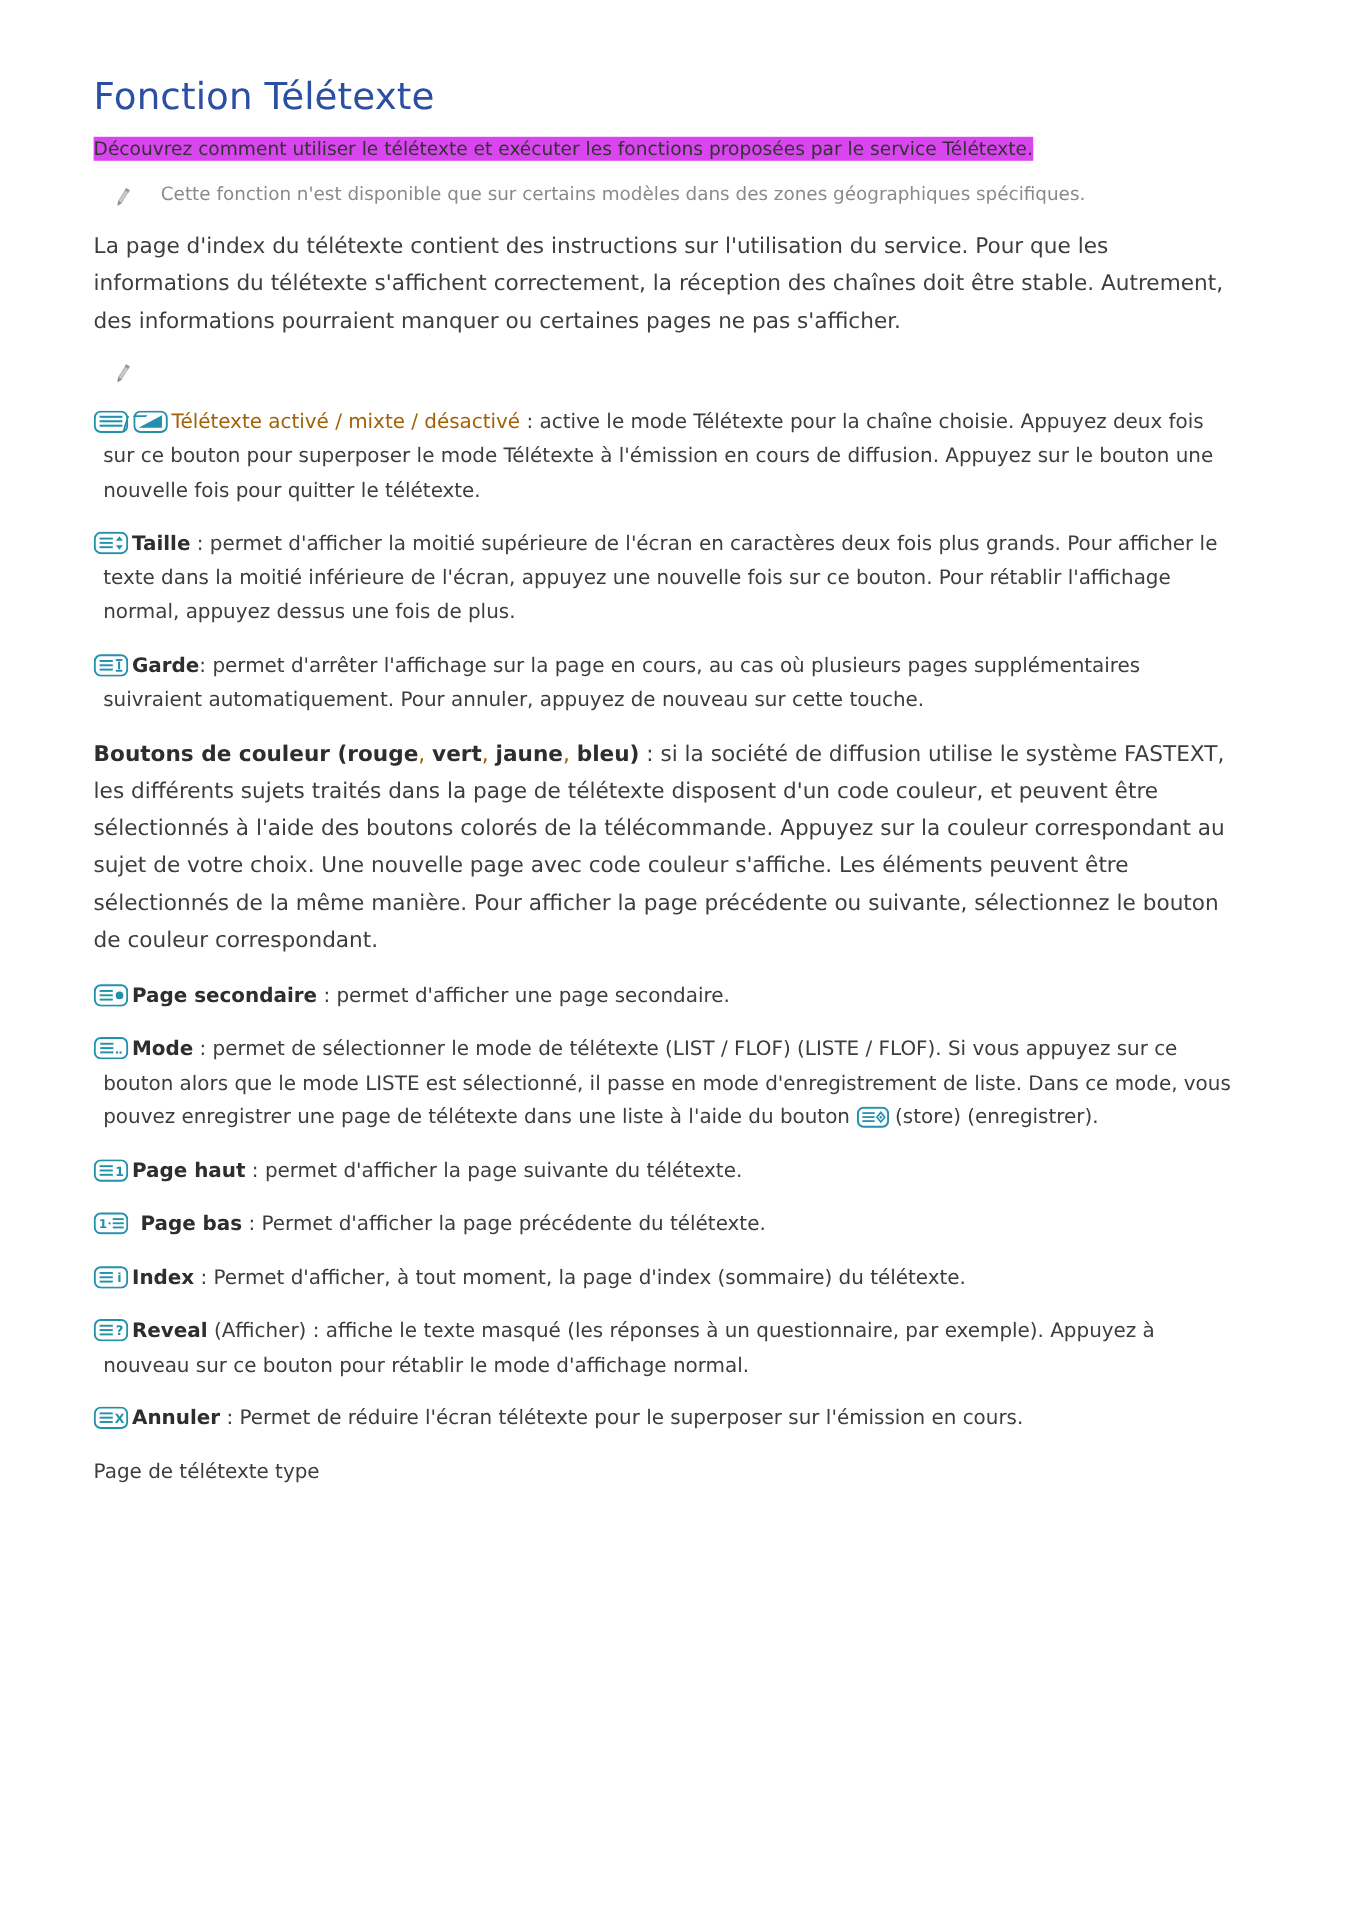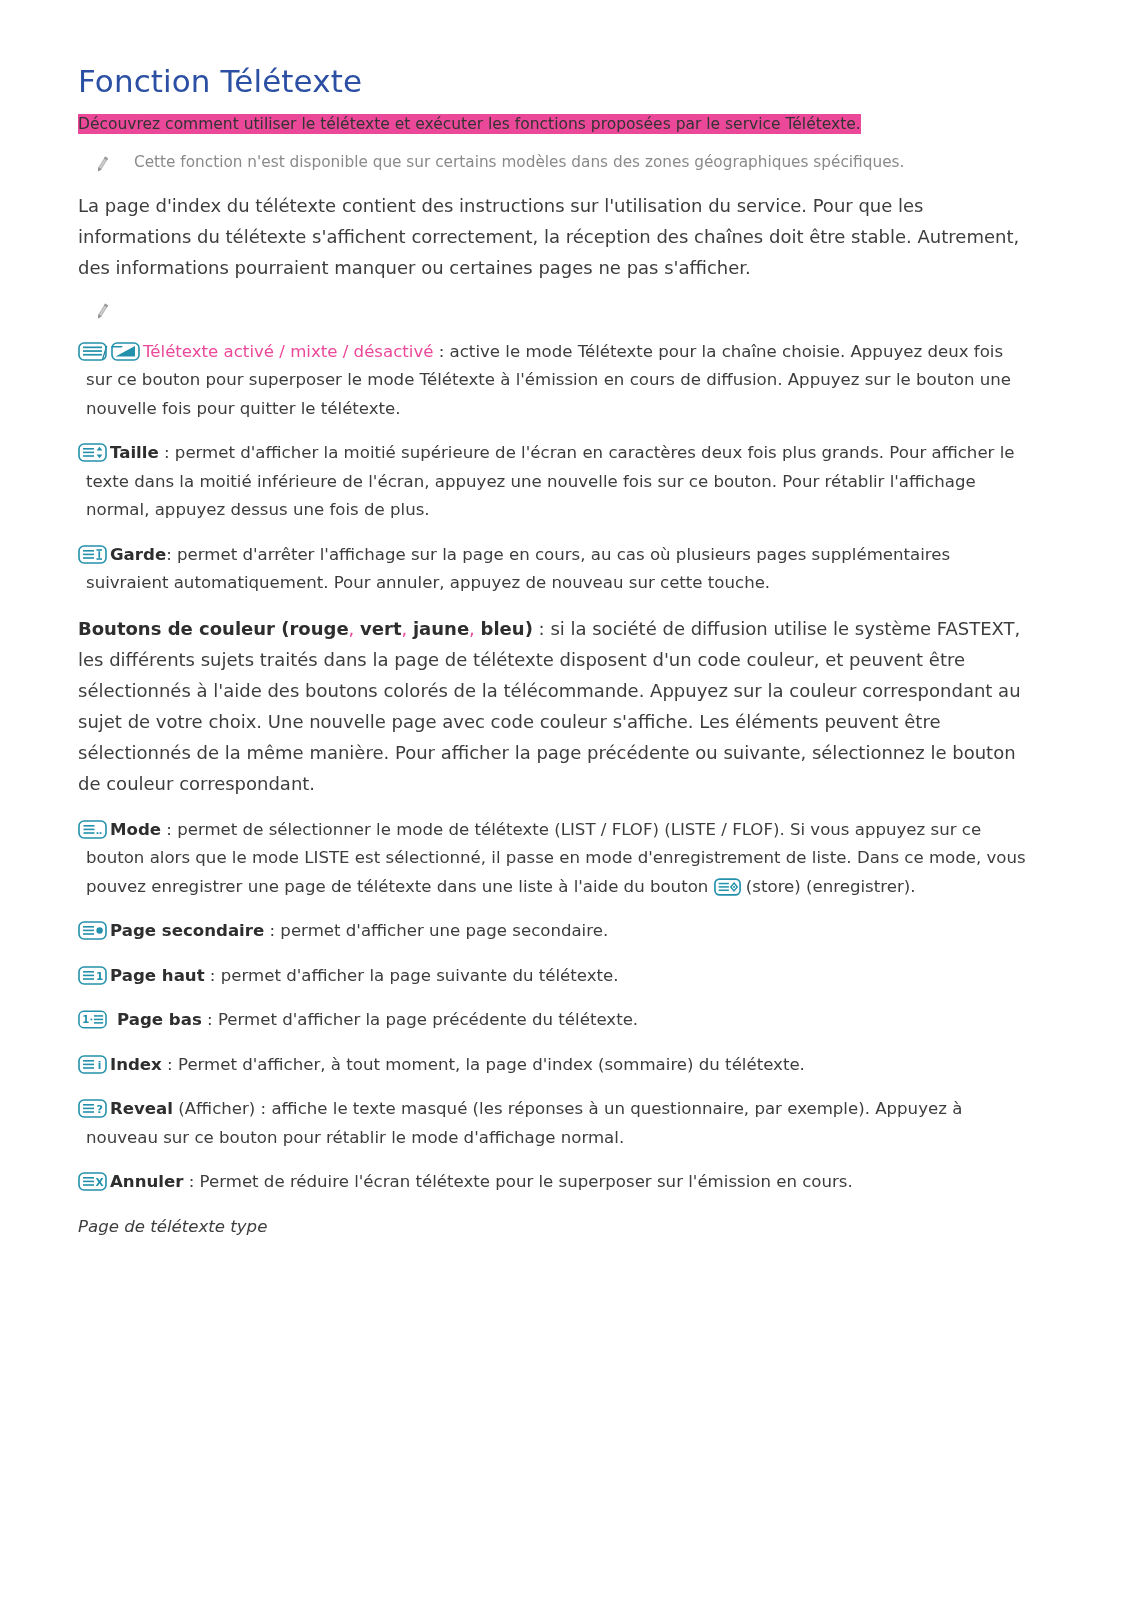--- a/index.html
+++ b/index.html
@@ -29,21 +29,21 @@
     color: #2b4fa2;
     margin: 0 0 10px 0;
     letter-spacing: 0.1px;
     line-height: 1.25;
   }
   .subtitle-wrap {
     margin: 0 0 14px 0;
   }
   .subtitle {
     display: inline;
-    background: #ec4899;
+    background: #d946ef;
     font-size: 15.5px;
     color: #333333;
     line-height: 1.7;
     padding: 1px 0;
     box-decoration-break: clone;
     -webkit-box-decoration-break: clone;
   }
   .note {
     display: flex;
     align-items: flex-end;
@@ -72,27 +72,26 @@
   p.item {
     font-size: 16.6px;
     line-height: 1.72;
     color: #3d3d3d;
     margin: 0 0 16px 0;
     padding-left: 8px;
     text-indent: -8px;
   }
   p.item.first-block { margin-top: 4px; }
   .kw { font-weight: 700; color: #2e2e2e; }
-  .kw-reg { font-weight: 400; color: #ec4899; }
+  .kw-reg { font-weight: 400; color: #a16207; }
   .last-line {
     font-size: 16.6px;
     line-height: 1.72;
     color: #3d3d3d;
     margin: 0;
-    font-style: italic;
   }
   
   .btn-ico {
     display: inline-block;
     vertical-align: -4px;
     width: 29px;
     height: 19px;
     margin-right: 3px;
     position: relative;
   }
@@ -199,48 +198,48 @@
   </p>
 
   <p class="body">
     <span class="kw">Boutons de couleur (</span><span class="kw">rouge</span><span class="kw-reg">, </span><span class="kw">vert</span><span class="kw-reg">, </span><span class="kw">jaune</span><span class="kw-reg">, </span><span class="kw">bleu</span><span class="kw">)</span><span> : si la société de diffusion utilise le système FASTEXT, les différents sujets traités dans la page de télétexte disposent d'un code couleur, et peuvent être sélectionnés à l'aide des boutons colorés de la télécommande. Appuyez sur la couleur correspondant au sujet de votre choix. Une nouvelle page avec code couleur s'affiche. Les éléments peuvent être sélectionnés de la même manière. Pour afficher la page précédente ou suivante, sélectionnez le bouton de couleur correspondant.</span>
   </p>
 
   <p class="item">
     <span class="btn-ico">
       <svg viewBox="0 0 29 19" xmlns="http://www.w3.org/2000/svg">
         <rect x="1" y="1" width="27" height="17" rx="5" ry="5" fill="none" stroke="#2391ac" stroke-width="1.6"></rect>
+        <rect x="5" y="5" width="11" height="1.6" fill="#2391ac"></rect>
+        <rect x="5" y="8.6" width="11" height="1.6" fill="#2391ac"></rect>
+        <rect x="5" y="12.2" width="11" height="1.6" fill="#2391ac"></rect>
+        <circle cx="21.6" cy="9.5" r="3.2" fill="#2391ac"></circle>
+      </svg>
+    </span><span class="kw">Page secondaire</span><span> : permet d'afficher une page secondaire.</span>
+  </p>
+
+  <p class="item">
+    <span class="btn-ico">
+      <svg viewBox="0 0 29 19" xmlns="http://www.w3.org/2000/svg">
+        <rect x="1" y="1" width="27" height="17" rx="5" ry="5" fill="none" stroke="#2391ac" stroke-width="1.6"></rect>
         <rect x="5.5" y="5" width="11" height="1.6" fill="#2391ac"></rect>
         <rect x="5.5" y="8.6" width="11" height="1.6" fill="#2391ac"></rect>
         <rect x="5.5" y="12.2" width="11" height="1.6" fill="#2391ac"></rect>
         <rect x="18.6" y="12.2" width="1.8" height="1.8" fill="#2391ac"></rect>
         <rect x="21.6" y="12.2" width="1.8" height="1.8" fill="#2391ac"></rect>
       </svg>
     </span><span class="kw">Mode</span><span> : permet de sélectionner le mode de télétexte (LIST / FLOF) (LISTE / FLOF). Si vous appuyez sur ce bouton alors que le mode LISTE est sélectionné, il passe en mode d'enregistrement de liste. Dans ce mode, vous pouvez enregistrer une page de télétexte dans une liste à l'aide du bouton </span><span class="inline-ico">
       <svg viewBox="0 0 29 19" xmlns="http://www.w3.org/2000/svg">
         <rect x="1" y="1" width="27" height="17" rx="5" ry="5" fill="none" stroke="#2391ac" stroke-width="1.8"></rect>
         <rect x="5" y="5" width="11" height="1.6" fill="#2391ac"></rect>
         <rect x="5" y="8.6" width="11" height="1.6" fill="#2391ac"></rect>
         <rect x="5" y="12.2" width="11" height="1.6" fill="#2391ac"></rect>
         <path d="M21.5 5.2 L25 9.5 L21.5 13.8 L18 9.5 Z" fill="none" stroke="#2391ac" stroke-width="1.5"></path>
         <circle cx="21.5" cy="9.5" r="1.1" fill="#2391ac"></circle>
       </svg>
     </span><span> (store) (enregistrer).</span>
-  </p>
-
-  <p class="item">
-    <span class="btn-ico">
-      <svg viewBox="0 0 29 19" xmlns="http://www.w3.org/2000/svg">
-        <rect x="1" y="1" width="27" height="17" rx="5" ry="5" fill="none" stroke="#2391ac" stroke-width="1.6"></rect>
-        <rect x="5" y="5" width="11" height="1.6" fill="#2391ac"></rect>
-        <rect x="5" y="8.6" width="11" height="1.6" fill="#2391ac"></rect>
-        <rect x="5" y="12.2" width="11" height="1.6" fill="#2391ac"></rect>
-        <circle cx="21.6" cy="9.5" r="3.2" fill="#2391ac"></circle>
-      </svg>
-    </span><span class="kw">Page secondaire</span><span> : permet d'afficher une page secondaire.</span>
   </p>
 
   <p class="item">
     <span class="btn-ico">
       <svg viewBox="0 0 29 19" xmlns="http://www.w3.org/2000/svg">
         <rect x="1" y="1" width="27" height="17" rx="5" ry="5" fill="none" stroke="#2391ac" stroke-width="1.6"></rect>
         <rect x="5" y="5" width="11" height="1.6" fill="#2391ac"></rect>
         <rect x="5" y="8.6" width="11" height="1.6" fill="#2391ac"></rect>
         <rect x="5" y="12.2" width="11" height="1.6" fill="#2391ac"></rect>
         <text x="21.6" y="13.6" font-family="DejaVu Sans, sans-serif" font-size="10.5" font-weight="700" fill="#2391ac" text-anchor="middle">1</text>

